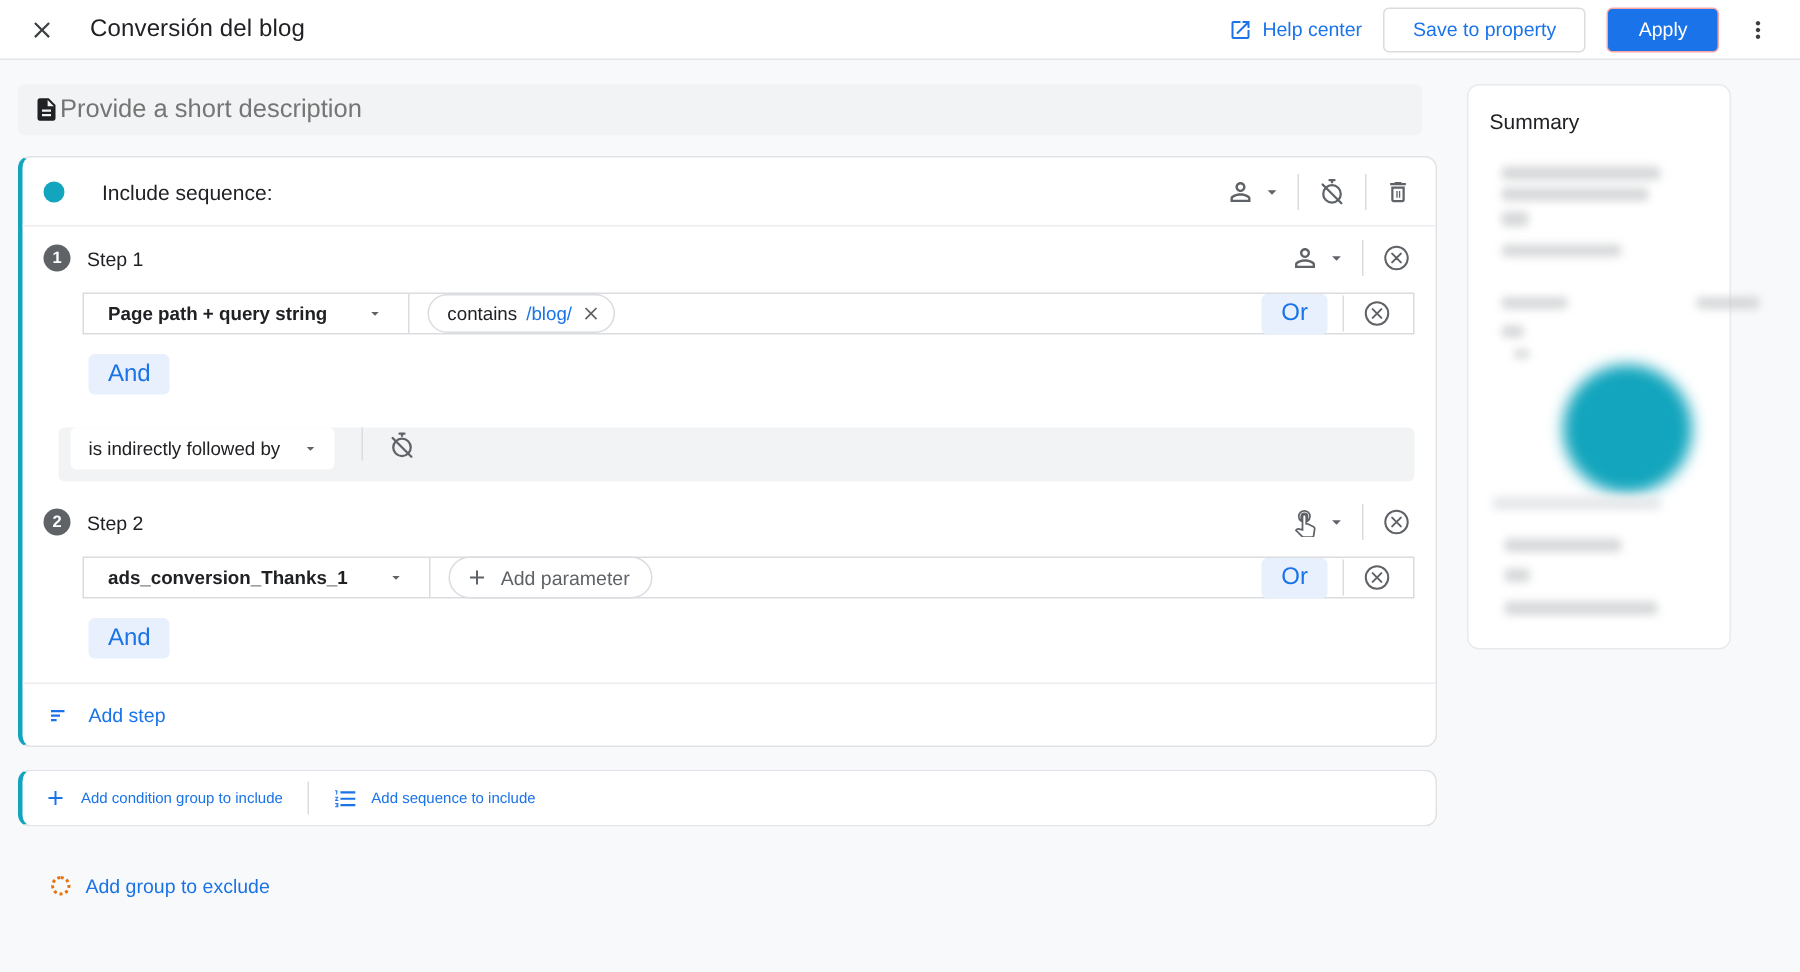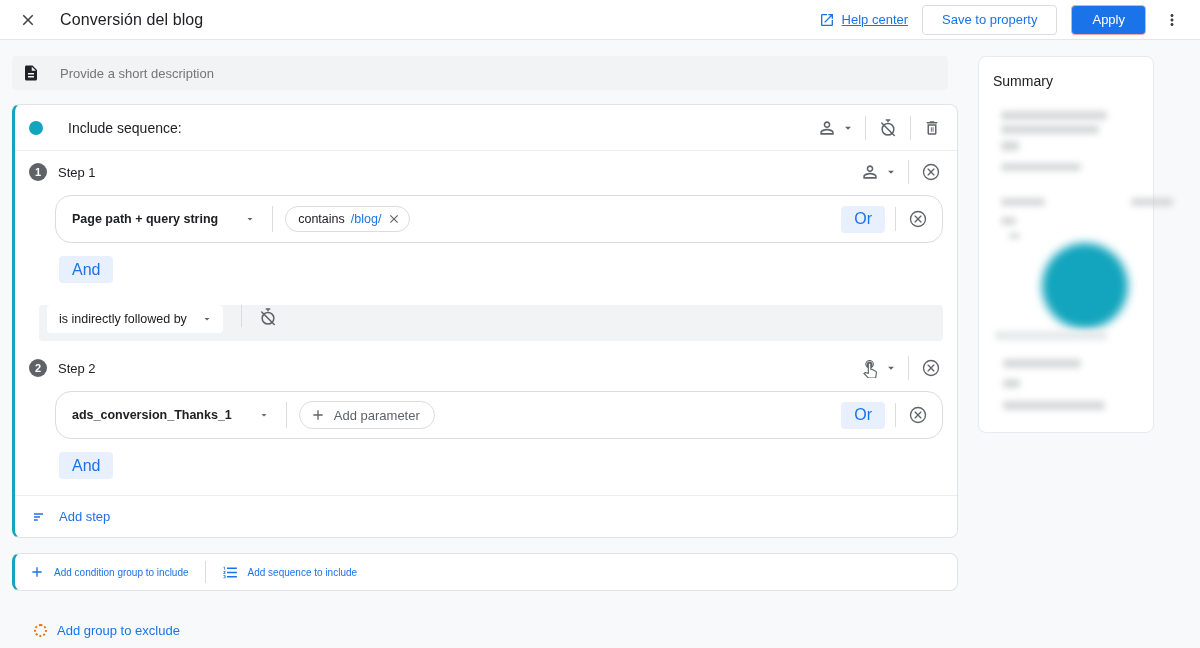--- a/index.html
+++ b/index.html
@@ -7,39 +7,39 @@
   body { font-family:"Liberation Sans", sans-serif; background:#f8f9fa; color:#202124; }
 
   
   .topbar {
     height:40px; background:#fff; display:flex; align-items:center;
     padding:0 16px; border-bottom:1px solid #e4e6e8;justify-content:space-between;
   }
   .close-btn { width:24px; height:24px; display:flex; align-items:center; justify-content:center; cursor:pointer; }
   .topbar-title { font-size:16px; margin-left:20px; color:#202124; letter-spacing:.1px; }
   .topbar-right { margin-left:auto; display:flex; align-items:center; gap:14px; }
-  .help-center { display:flex; align-items:center; gap:7px; color:#1a73e8; font-size:13px; font-weight:500; cursor:pointer;text-decoration:underline; }
+  .help-center { display:flex; align-items:center; gap:7px; color:#1a73e8; font-size:13px; font-weight:500; cursor:pointer; }
   .btn { font-size:13px; font-weight:500; border-radius:4px; height:30px; padding:0 19px; display:flex; align-items:center; cursor:pointer; }
   .btn-outline { background:#fff; border:1px solid #dadce0; color:#1a73e8; }
   .btn-filled { background:#1a73e8; border:1px solid #fca5a5; color:#fff; padding:0 20px; }
   .kebab { width:24px; height:24px; display:flex; align-items:center; justify-content:center; cursor:pointer; }
 
   
   .content { display:flex; padding:16px 10px 0 12px; }
   .main-col { width:946px; }
   .side-col { width:176px; margin-left:20px; }
 
   
   .desc-bar {
     height:34px; background:#f1f3f4; border-radius:4px; display:flex; align-items:center;
     padding:0 10px; margin-bottom:14px; width:936px;
   }
   .desc-bar input {
-    border:none; background:transparent; outline:none; font-size:13px; color:#5f6368;
-    font-family:"Liberation Sans", sans-serif; margin-left:20px; width:600px;
+    border:none; background:transparent; outline:none; font-size:17px; color:#5f6368;
+    font-family:"Liberation Sans", sans-serif; width:600px;
   }
 
   
   .card {
     background:#fff; border:1px solid #e1e3e6; border-left:3px solid #12a5bd;
     border-radius:8px; width:946px;
   }
   .seq-card { margin-bottom:15px; }
 
   .seq-header { height:46px; display:flex; align-items:center; padding:0 14px; border-bottom:1px solid #eceef0;gap:14px; }
@@ -51,21 +51,21 @@
   .scope-group { display:flex; align-items:center; gap:4px; cursor:pointer; }
 
   .step-header { height:42px; display:flex; align-items:center; padding:0 14px; }
   .step-num {
     width:18px; height:18px; border-radius:50%; background:#5f6368; color:#fff;
     font-size:11px; font-weight:700; display:flex; align-items:center; justify-content:center; margin-right:11px;
   }
   .step-label { font-size:13px; font-weight:500; }
 
   .cond-card {
-    margin:2px 14px 0 40px; height:48px; border:1px solid #dadce0; border-radius:16px;
+    margin:2px 14px 0 40px; height:28px; border:1px solid #dadce0; border-radius:0;
     display:flex; align-items:center; padding:0 12px;
   }
   .field-select { display:flex; align-items:center; gap:26px; cursor:pointer; padding:0 4px; }
   .field-name { font-size:12.5px; font-weight:700; }
   .cond-div { width:1px; height:26px; background:#dadce0; margin:0 12px; }
   .chip {
     display:flex; align-items:center; gap:6px; border:1px solid #dadce0; border-radius:16px;
     height:26px; padding:0 8px 0 12px; font-size:12.5px; cursor:pointer;
   }
   .chip .chip-val { color:#1a73e8; }

